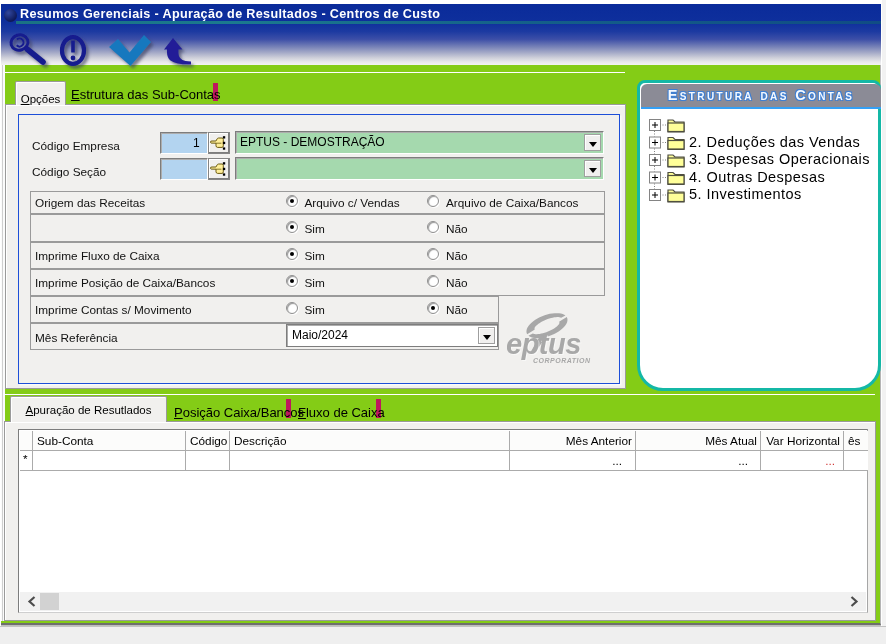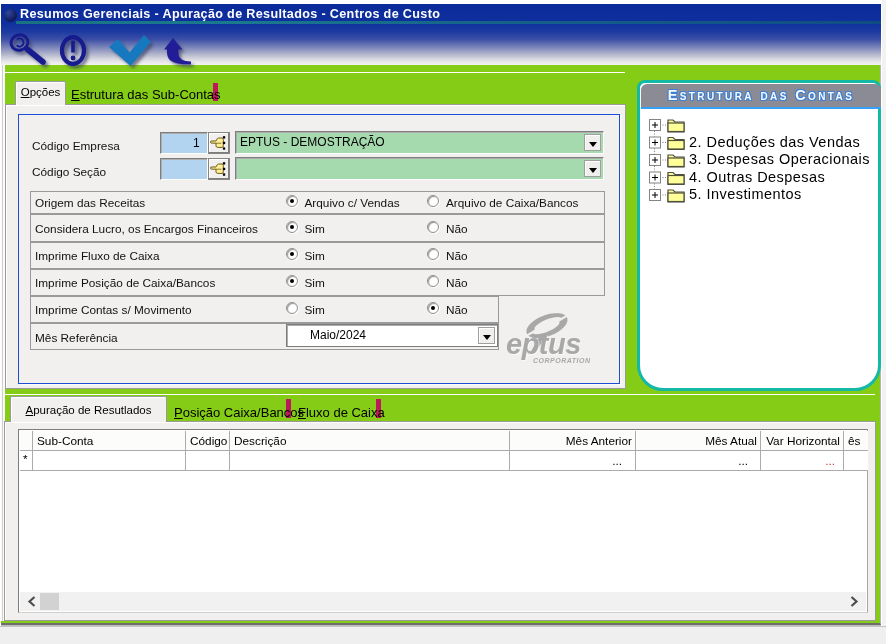--- a/index.html
+++ b/index.html
@@ -14,21 +14,21 @@
 #titlebar{left:0;top:0;width:880px;height:61px;background:linear-gradient(180deg,#0a2b9a 0%,#0e2f9c 30%,#1c3aa1 45%,#3d4fa7 58%,#7681b7 70%,#a6abc8 80%,#cdced9 88%,#e9e9ec 95%,#f3f3f2 100%)}
 #tealline{left:15px;top:17px;width:865px;height:3px;background:linear-gradient(90deg,#1a7283 0%,#1b7a8e 25%,#145f89 60%,#104c84 100%)}
 #sphere{left:3px;top:5px;width:13px;height:13px;border-radius:50%;background:radial-gradient(circle at 35% 30%,#31479e,#101c5c 65%,#0a1240)}
 #title{left:19px;top:3px;width:860px;height:16px;color:#fff;font-size:12.6px;font-weight:bold;letter-spacing:0.34px;white-space:nowrap}
 
 #toolicons{left:8px;top:25px;width:220px;height:36px}
 
 #client{left:0;top:61px;width:880px;height:559px}
 
 #pc1{left:4px;top:0px;width:621px;height:330px}
-.tabsel{position:absolute;background:#f1f0ee;border:1px solid #9a9a9a;border-bottom:none;border-radius:2px 2px 0 0;font-size:11.5px;color:#000;text-align:center;padding-top:4px;white-space:nowrap;box-shadow:inset 1px 1px 0 #fff;z-index:3}
+.tabsel{position:absolute;background:#f1f0ee;border:1px solid #9a9a9a;border-bottom:none;border-radius:2px 2px 0 0;font-size:11.5px;color:#000;text-align:center;padding-top:11px;white-space:nowrap;box-shadow:inset 1px 1px 0 #fff;z-index:3}
 .tabx{position:absolute;font-size:13px;color:#000;text-align:center;padding-top:4px;white-space:nowrap;border-right:5px solid #be185d}
 .pctop{position:absolute;background:#fff;height:1px}
 #pc1body{left:0px;top:39px;width:621px;height:285px;background:#f1f0ee;border:1px solid #9a9a9a;box-shadow:inset 1px 1px 0 #fff}
 #panelform{left:12px;top:9px;width:602px;height:270px;border:1px solid #1d4ed8;box-shadow:1.5px 1.5px 0 #fafafa}
 .lbl{position:absolute;font-size:11.8px;color:#111;white-space:nowrap}
 .sunken2{border-top:1px solid #7d7d7d;border-left:1px solid #7d7d7d;border-bottom:1px solid #fff;border-right:1px solid #fff;box-shadow:inset 1px 1px 0 #adadad}
 .editblue{position:absolute;background:#b3d4f0;font-size:12px;color:#000;text-align:right;padding:3px 4px 0 0}
 .btnhand{position:absolute;background:#f1f0ee;border:1px solid #858585;box-shadow:inset -1px -1px 0 #7d7d7d, inset 1px 1px 0 #fff}
 .combo{position:absolute;font-size:12px;color:#000}
 .combo .inner{position:absolute;left:0;top:0;right:0;bottom:0;padding:3px 0 0 4px;white-space:nowrap;overflow:hidden}
@@ -130,21 +130,20 @@
                 <div class="dd"></div>
             </div>
 
             <div class="radiorow" style="left:11px;top:76px;width:575px;height:23px"></div>
             <div class="radiorow" style="left:11px;top:99px;width:575px;height:27.5px"></div>
             <div class="radiorow" style="left:11px;top:126.5px;width:575px;height:27.5px"></div>
             <div class="radiorow" style="left:11px;top:154px;width:575px;height:27px"></div>
             <div class="radiorow" style="left:11px;top:181px;width:469px;height:27px"></div>
             <div class="radiorow" style="left:11px;top:208px;width:469px;height:27px"></div>
             <div class="lbl" style="left:16px;top:81px">Origem das Receitas</div>
-            <div class="lbl" style="left:16px;top:107px">Considera Lucro, os Encargos Financeiros</div>
             <div class="lbl" style="left:16px;top:134px">Imprime Fluxo de Caixa</div>
             <div class="lbl" style="left:16px;top:161px">Imprime Posição de Caixa/Bancos</div>
             <div class="lbl" style="left:16px;top:188px">Imprime Contas s/ Movimento</div>
             <div class="lbl" style="left:16px;top:216px">Mês Referência</div>
             <div class="radio on" style="left:266.5px;top:80px"></div>
               <div class="lbl" style="left:285.5px;top:81px">Arquivo c/ Vendas</div>
             <div class="radio" style="left:408px;top:80px"></div>
               <div class="lbl" style="left:427px;top:81px">Arquivo de Caixa/Bancos</div>
             <div class="radio on" style="left:266.5px;top:106px"></div>
               <div class="lbl" style="left:285.5px;top:107px">Sim</div>
@@ -156,21 +155,21 @@
               <div class="lbl" style="left:427px;top:134px">Não</div>
             <div class="radio on" style="left:266.5px;top:160px"></div>
               <div class="lbl" style="left:285.5px;top:161px">Sim</div>
             <div class="radio" style="left:408px;top:160px"></div>
               <div class="lbl" style="left:427px;top:161px">Não</div>
             <div class="radio" style="left:266.5px;top:187px"></div>
               <div class="lbl" style="left:285.5px;top:188px">Sim</div>
             <div class="radio on" style="left:408px;top:187px"></div>
               <div class="lbl" style="left:427px;top:188px">Não</div>
             <div class="combo" style="left:267px;top:209px;width:212px;height:23px;background:#fff;border:1px solid #7d7d7d;box-shadow:inset 1px 1px 0 #adadad">
-              <div class="inner" style="padding-left:23px">Maio/2024</div>
+              <div class="inner" style="padding-left:5px">Maio/2024</div>
                 <div class="dd"></div>
             </div>
 
             <div id="eptuslogo" class="abs" style="left:488px;top:194px;width:116px;height:72px">
               <svg width="116" height="72" viewBox="0 0 116 72">
                 <g fill="#a8a8a8" transform="translate(5,1) scale(0.92)">
                   <path d="M 16.5 26.3 L 15.9 25.0 L 15.7 23.6 L 15.8 22.1 L 16.2 20.5 L 17.0 18.8 L 18.1 17.1 L 19.5 15.5 L 21.2 13.8 L 23.1 12.2 L 25.3 10.7 L 27.6 9.2 L 30.1 7.9 L 32.8 6.7 L 35.5 5.7 L 38.2 4.8 L 41.0 4.2 L 43.7 3.7 L 46.3 3.4 L 48.8 3.4 L 51.1 3.5 L 53.3 3.9 L 55.1 4.4 L 56.8 5.2 L 58.1 6.1 L 53.4 8.4 L 52.6 8.1 L 51.6 7.8 L 50.4 7.7 L 49.1 7.7 L 47.6 7.8 L 46.0 8.0 L 44.2 8.4 L 42.4 8.8 L 40.6 9.3 L 38.7 9.9 L 36.9 10.6 L 35.1 11.4 L 33.3 12.2 L 31.7 13.1 L 30.2 14.0 L 28.8 14.9 L 27.6 15.9 L 26.5 16.8 L 25.7 17.7 L 25.0 18.5 L 24.6 19.3 L 24.5 20.1 L 24.5 20.8 L 24.8 21.3 Z"></path>
                   <path d="M 59.5 7.7 L 60.1 9.0 L 60.3 10.4 L 60.2 11.9 L 59.8 13.5 L 59.0 15.2 L 57.9 16.9 L 56.5 18.5 L 54.8 20.2 L 52.9 21.8 L 50.7 23.3 L 48.4 24.8 L 45.9 26.1 L 43.2 27.3 L 40.5 28.3 L 37.8 29.2 L 35.0 29.8 L 32.3 30.3 L 29.7 30.6 L 27.2 30.6 L 24.9 30.5 L 22.7 30.1 L 20.9 29.6 L 19.2 28.8 L 17.9 27.9 L 22.6 25.6 L 23.4 25.9 L 24.4 26.2 L 25.6 26.3 L 26.9 26.3 L 28.4 26.2 L 30.0 26.0 L 31.8 25.6 L 33.6 25.2 L 35.4 24.7 L 37.3 24.1 L 39.1 23.4 L 40.9 22.6 L 42.7 21.8 L 44.3 20.9 L 45.8 20.0 L 47.2 19.1 L 48.4 18.1 L 49.5 17.2 L 50.3 16.3 L 51.0 15.5 L 51.4 14.7 L 51.5 13.9 L 51.5 13.2 L 51.2 12.7 Z"></path>
                   <path d="M 31 27.5 Q 25.5 36 20.5 45.5 L 26 45.5 Q 31.5 35.5 38 28.5 Z"></path>
                 </g>

